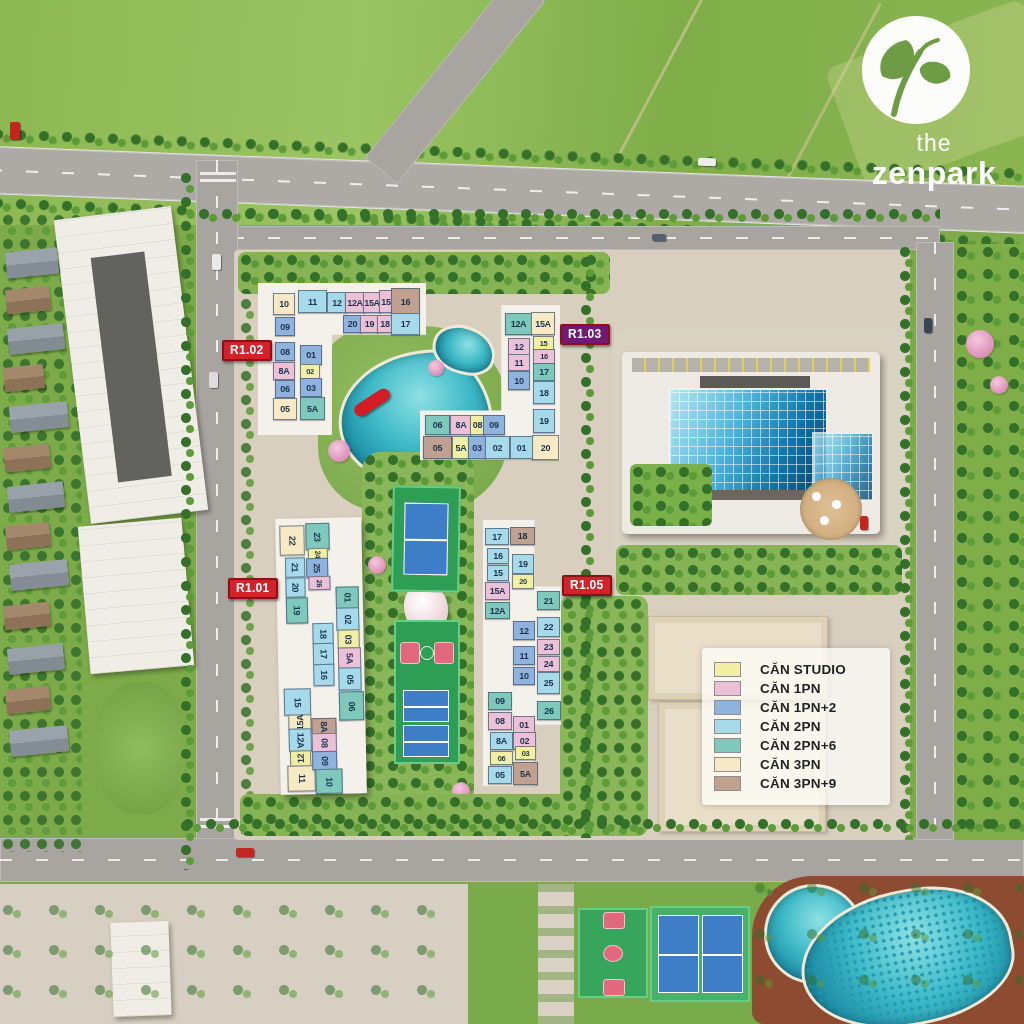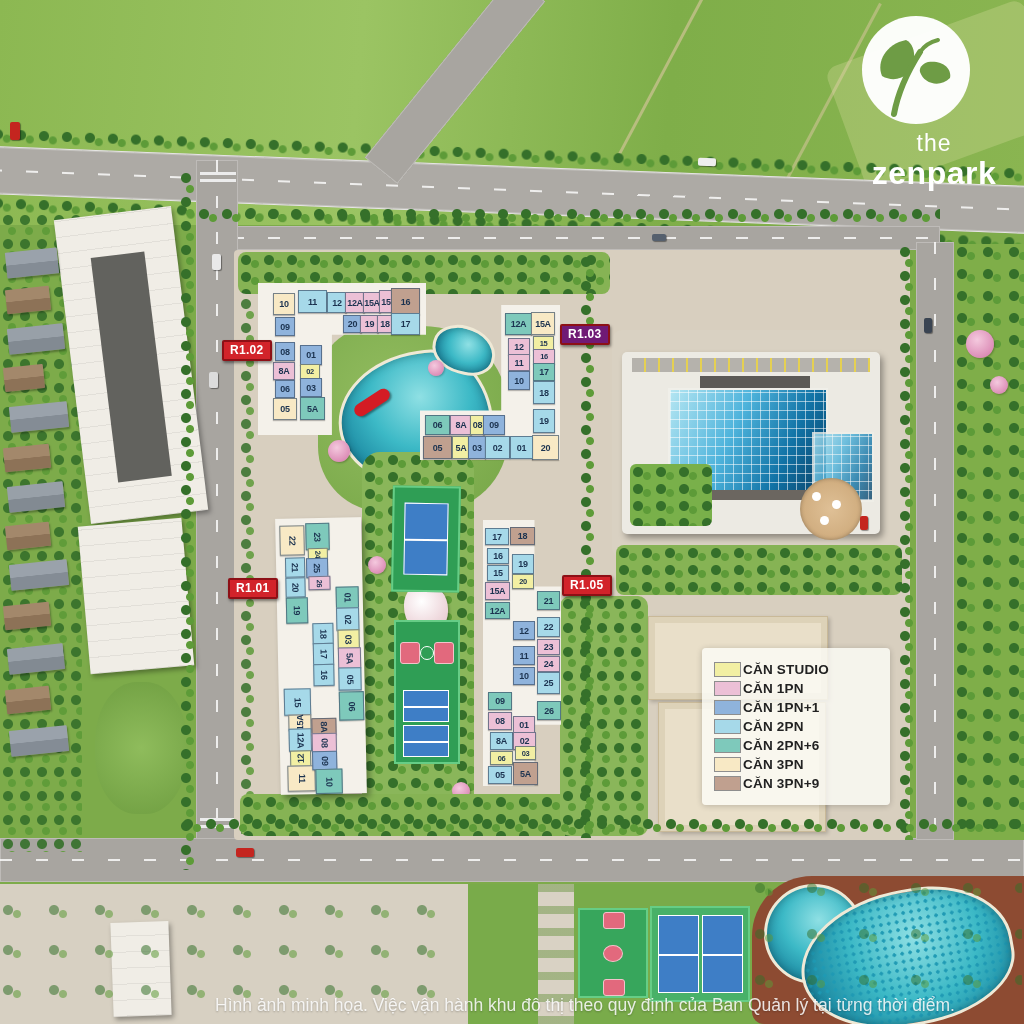--- a/index.html
+++ b/index.html
@@ -57,21 +57,21 @@
   .unit.sm{font-size:7.5px;}
   .b-r101 .unit span{transform:rotate(90deg);}
   .b-r101 .unit.flip span{transform:rotate(-90deg);}
   .badge{position:absolute;z-index:11;background:#d2232a;color:#fff;font-weight:bold;font-size:12px;
          padding:1px 6px 2px;border:2px solid #8d1016;border-radius:2px;letter-spacing:.3px;
          box-shadow:1px 2px 3px rgba(0,0,0,.45);cursor:pointer;}
   
   #legend{position:absolute;left:702px;top:648px;width:164px;z-index:12;
           background:rgba(253,252,248,.8);border-radius:4px;padding:10px 12px;
           box-shadow:0 1px 6px rgba(0,0,0,.2);}
-  .lg-row{display:flex;align-items:center;gap:2px;margin:4px 0;}
+  .lg-row{display:flex;align-items:center;gap:19px;margin:4px 0;}
   .lg-swatch{width:25px;height:13px;border:1px solid #8e8e8e;flex:0 0 auto;}
   .lg-label{font-size:13.5px;font-weight:bold;color:#222;letter-spacing:.2px;}
   
   #logo{position:absolute;left:842px;top:14px;width:184px;z-index:12;text-align:center;color:#fff;}
   .logo-the{font-size:23px;font-weight:300;letter-spacing:1px;margin-top:-4px;}
   .logo-name{font-size:32px;font-weight:600;letter-spacing:.5px;margin-top:-2px;}
   
   #disclaimer{position:absolute;left:150px;right:4px;bottom:8px;z-index:13;text-align:center;
      font-size:17.5px;color:rgba(255,255,255,.85);text-shadow:0 1px 2px rgba(0,0,0,.25);}
 </style>
@@ -506,21 +506,21 @@
       <div class="lg-row">
         <span class="lg-swatch" style="background: rgb(242, 239, 163);"></span>
         <span class="lg-label">CĂN STUDIO</span>
       </div>
       <div class="lg-row">
         <span class="lg-swatch" style="background: rgb(236, 192, 214);"></span>
         <span class="lg-label">CĂN 1PN</span>
       </div>
       <div class="lg-row">
         <span class="lg-swatch" style="background: rgb(143, 179, 220);"></span>
-        <span class="lg-label">CĂN 1PN+1</span>
+        <span class="lg-label">CĂN 1PN+2</span>
       </div>
       <div class="lg-row">
         <span class="lg-swatch" style="background: rgb(166, 217, 233);"></span>
         <span class="lg-label">CĂN 2PN</span>
       </div>
       <div class="lg-row">
         <span class="lg-swatch" style="background: rgb(126, 201, 187);"></span>
         <span class="lg-label">CĂN 2PN+6</span>
       </div>
       <div class="lg-row">
@@ -538,14 +538,13 @@
       <circle cx="74" cy="56" r="54" fill="#ffffff" opacity="0.97"></circle>
       <path d="M64 26 C44 30 34 48 40 62 C54 70 70 62 72 46 C73 36 70 29 64 26 Z" fill="#6e9c45"></path>
       <path d="M86 48 C100 46 110 54 108 64 C98 74 82 70 78 58 C77 54 80 50 86 48 Z" fill="#6e9c45"></path>
       <path d="M78 38 C64 60 56 78 52 100" stroke="#6e9c45" stroke-width="6" fill="none" stroke-linecap="round"></path>
       <path d="M78 38 C82 32 88 28 96 26" stroke="#6e9c45" stroke-width="4" fill="none" stroke-linecap="round"></path>
     </svg>
     <div class="logo-the">the</div>
     <div class="logo-name">zenpark</div>
   </div>
 
-  <div id="disclaimer">Hình ảnh minh họa. Việc vận hành khu đô thị theo quy định của Ban Quản lý tại từng thời điểm.</div>
 </div>
 
 </body></html>

